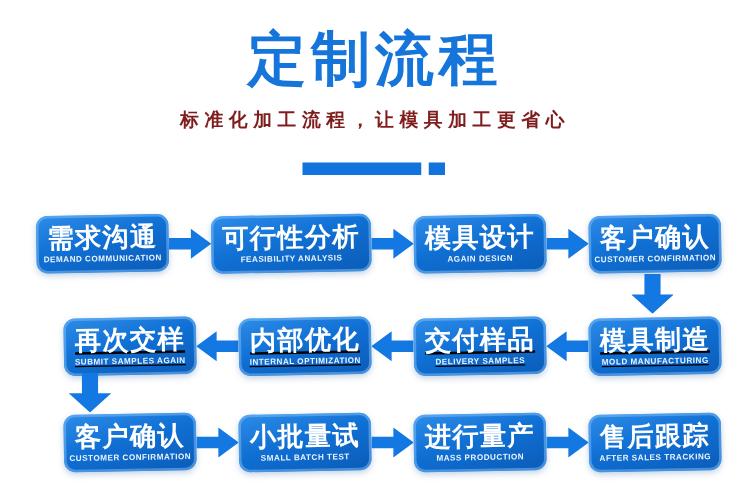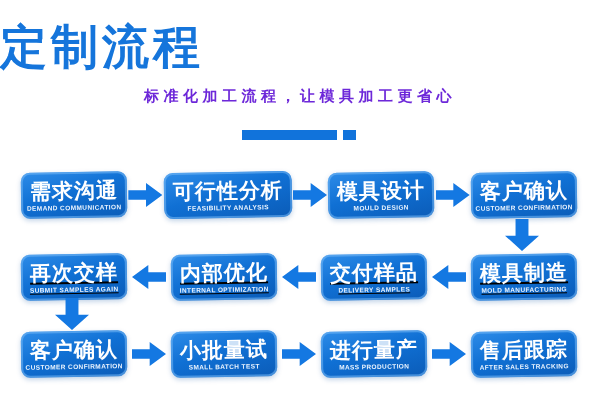--- a/index.html
+++ b/index.html
@@ -7,46 +7,46 @@
   .canvas{
     position:relative;
     width:600px; height:401px;
     background:#ffffff;
     overflow:hidden;
     font-family:"Liberation Sans", sans-serif;
   }
   
   .title{
     position:absolute; top:16px; left:0; right:0;
-    text-align:left;
+    text-align:center;
     font-size:47px; font-weight:900;
     letter-spacing:4px;
     color:#1575DB;
   }
   .subtitle{
     position:absolute; top:87px; left:0; right:0;
     text-align:center;
     font-size:15px; font-weight:bold;
     letter-spacing:4.5px;
-    color:#6d28d9;
+    color:#7f1d1d;
   }
   .deco-bar{
     position:absolute; left:242px; top:130px;
     width:95px; height:10px;
     background:#1173DB;
   }
   .deco-square{
     position:absolute; left:343px; top:130px;
     width:13px; height:10px;
     background:#1173DB;
   }
   
   .frow{
     position:absolute; left:21px; right:23px; height:46px;
-    display:flex; align-items:center; justify-content:space-between;
+    display:flex; align-items:center; justify-content:flex-end;
   }
   .r1{ top:172px; }
   .r2{ top:254px;text-decoration:underline; }
   .r3{ top:331px; }
   .box{
     height:46px; width:106px;
     flex:0 0 auto;
     border-radius:9px;
     background:linear-gradient(165deg,#2E8CE8 0%,#1070D4 45%,#0B5CB8 100%);
     box-shadow:inset 0 0 0 2px rgba(120,185,245,0.55), 0 2px 5px rgba(13,80,160,0.25);
@@ -100,21 +100,21 @@
       <div class="en">DEMAND COMMUNICATION</div>
     </div>
     <div class="arrow arrow-right"></div>
     <div class="box wide">
       <div class="zh">可行性分析</div>
       <div class="en">FEASIBILITY ANALYSIS</div>
     </div>
     <div class="arrow arrow-right"></div>
     <div class="box">
       <div class="zh">模具设计</div>
-      <div class="en">MOULD DESIGN</div>
+      <div class="en">AGAIN DESIGN</div>
     </div>
     <div class="arrow arrow-right"></div>
     <div class="box">
       <div class="zh">客户确认</div>
       <div class="en">CUSTOMER CONFIRMATION</div>
     </div>
   </div>
 
   <div class="arrow-down down-right"></div>
 

